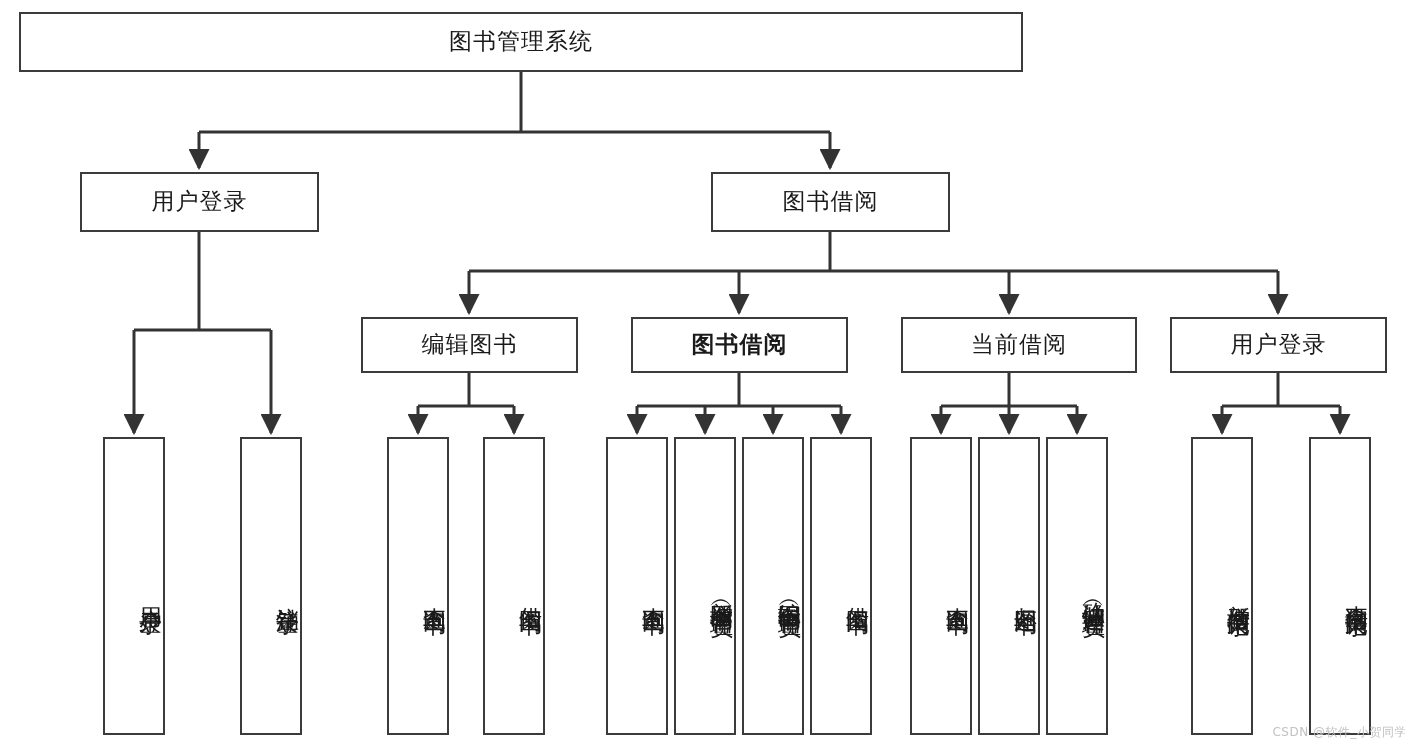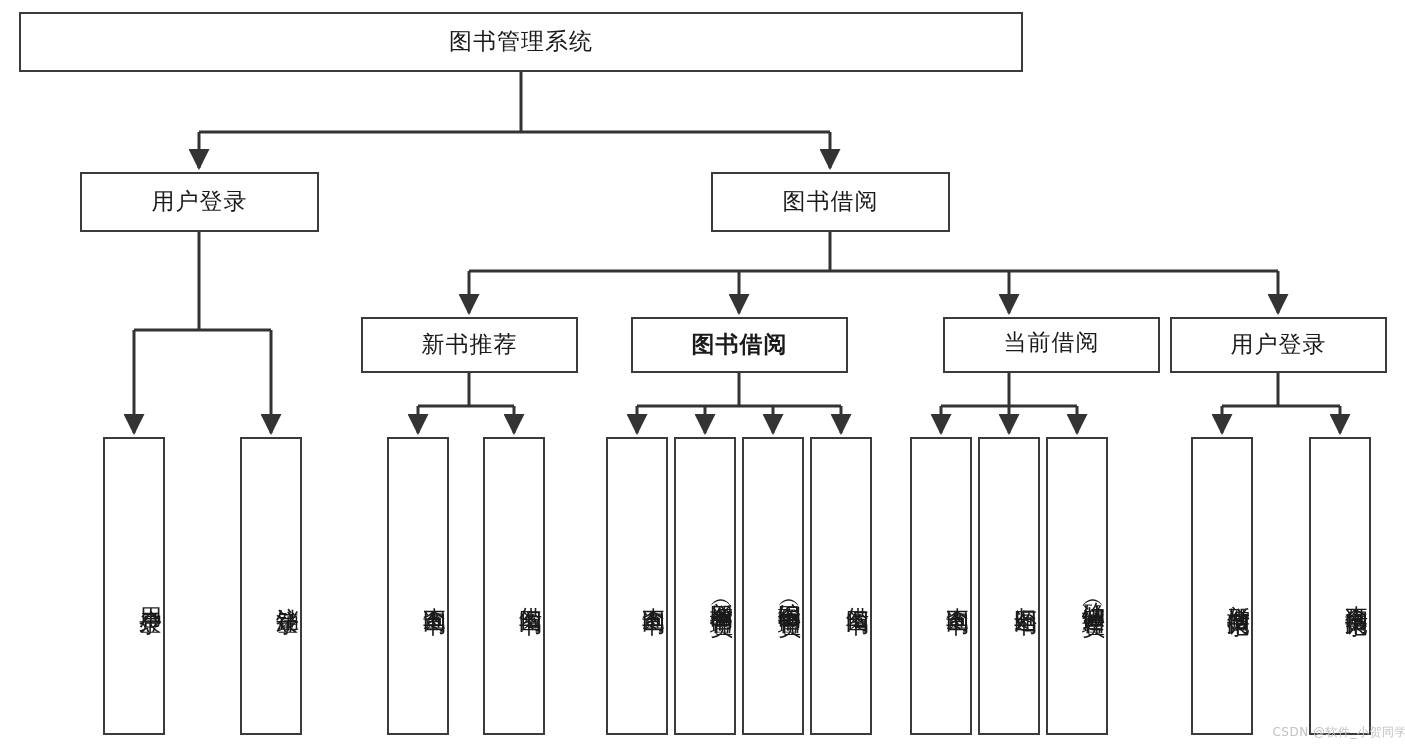--- a/index.html
+++ b/index.html
@@ -115,25 +115,25 @@
       <path d="M 1340 406 L 1340 433" marker-end="url(#arrow)"></path>
     </g>
   </svg>
 
   <div class="node horiz" style="left:19px;top:12px;width:1004px;height:60px;">图书管理系统</div>
 
   <div class="node horiz" style="left:80px;top:172px;width:239px;height:60px;">用户登录</div>
 
   <div class="node horiz" style="left:711px;top:172px;width:239px;height:60px;">图书借阅</div>
 
-  <div class="node horiz" style="left:361px;top:317px;width:217px;height:56px;">新书推荐</div>
+  <div class="node horiz" style="left:361px;top:317px;width:217px;height:56px;">编辑图书</div>
 
   <div class="node horiz" style="left:631px;top:317px;width:217px;height:56px;font-weight:bold;">图书借阅</div>
 
-  <div class="node horiz" style="left:943px;top:317px;width:217px;height:56px;font-family:Liberation Mono, monospace;">当前借阅</div>
+  <div class="node horiz" style="left:901px;top:317px;width:236px;height:56px;">当前借阅</div>
 
   <div class="node horiz" style="left:1170px;top:317px;width:217px;height:56px;">用户登录</div>
 
   <div class="node vert" style="left:103px;top:437px;width:62px;height:298px;">
     <span>用户登录</span>
   </div>
 
   <div class="node vert" style="left:240px;top:437px;width:62px;height:298px;">
     <span>注销登录</span>
   </div>

